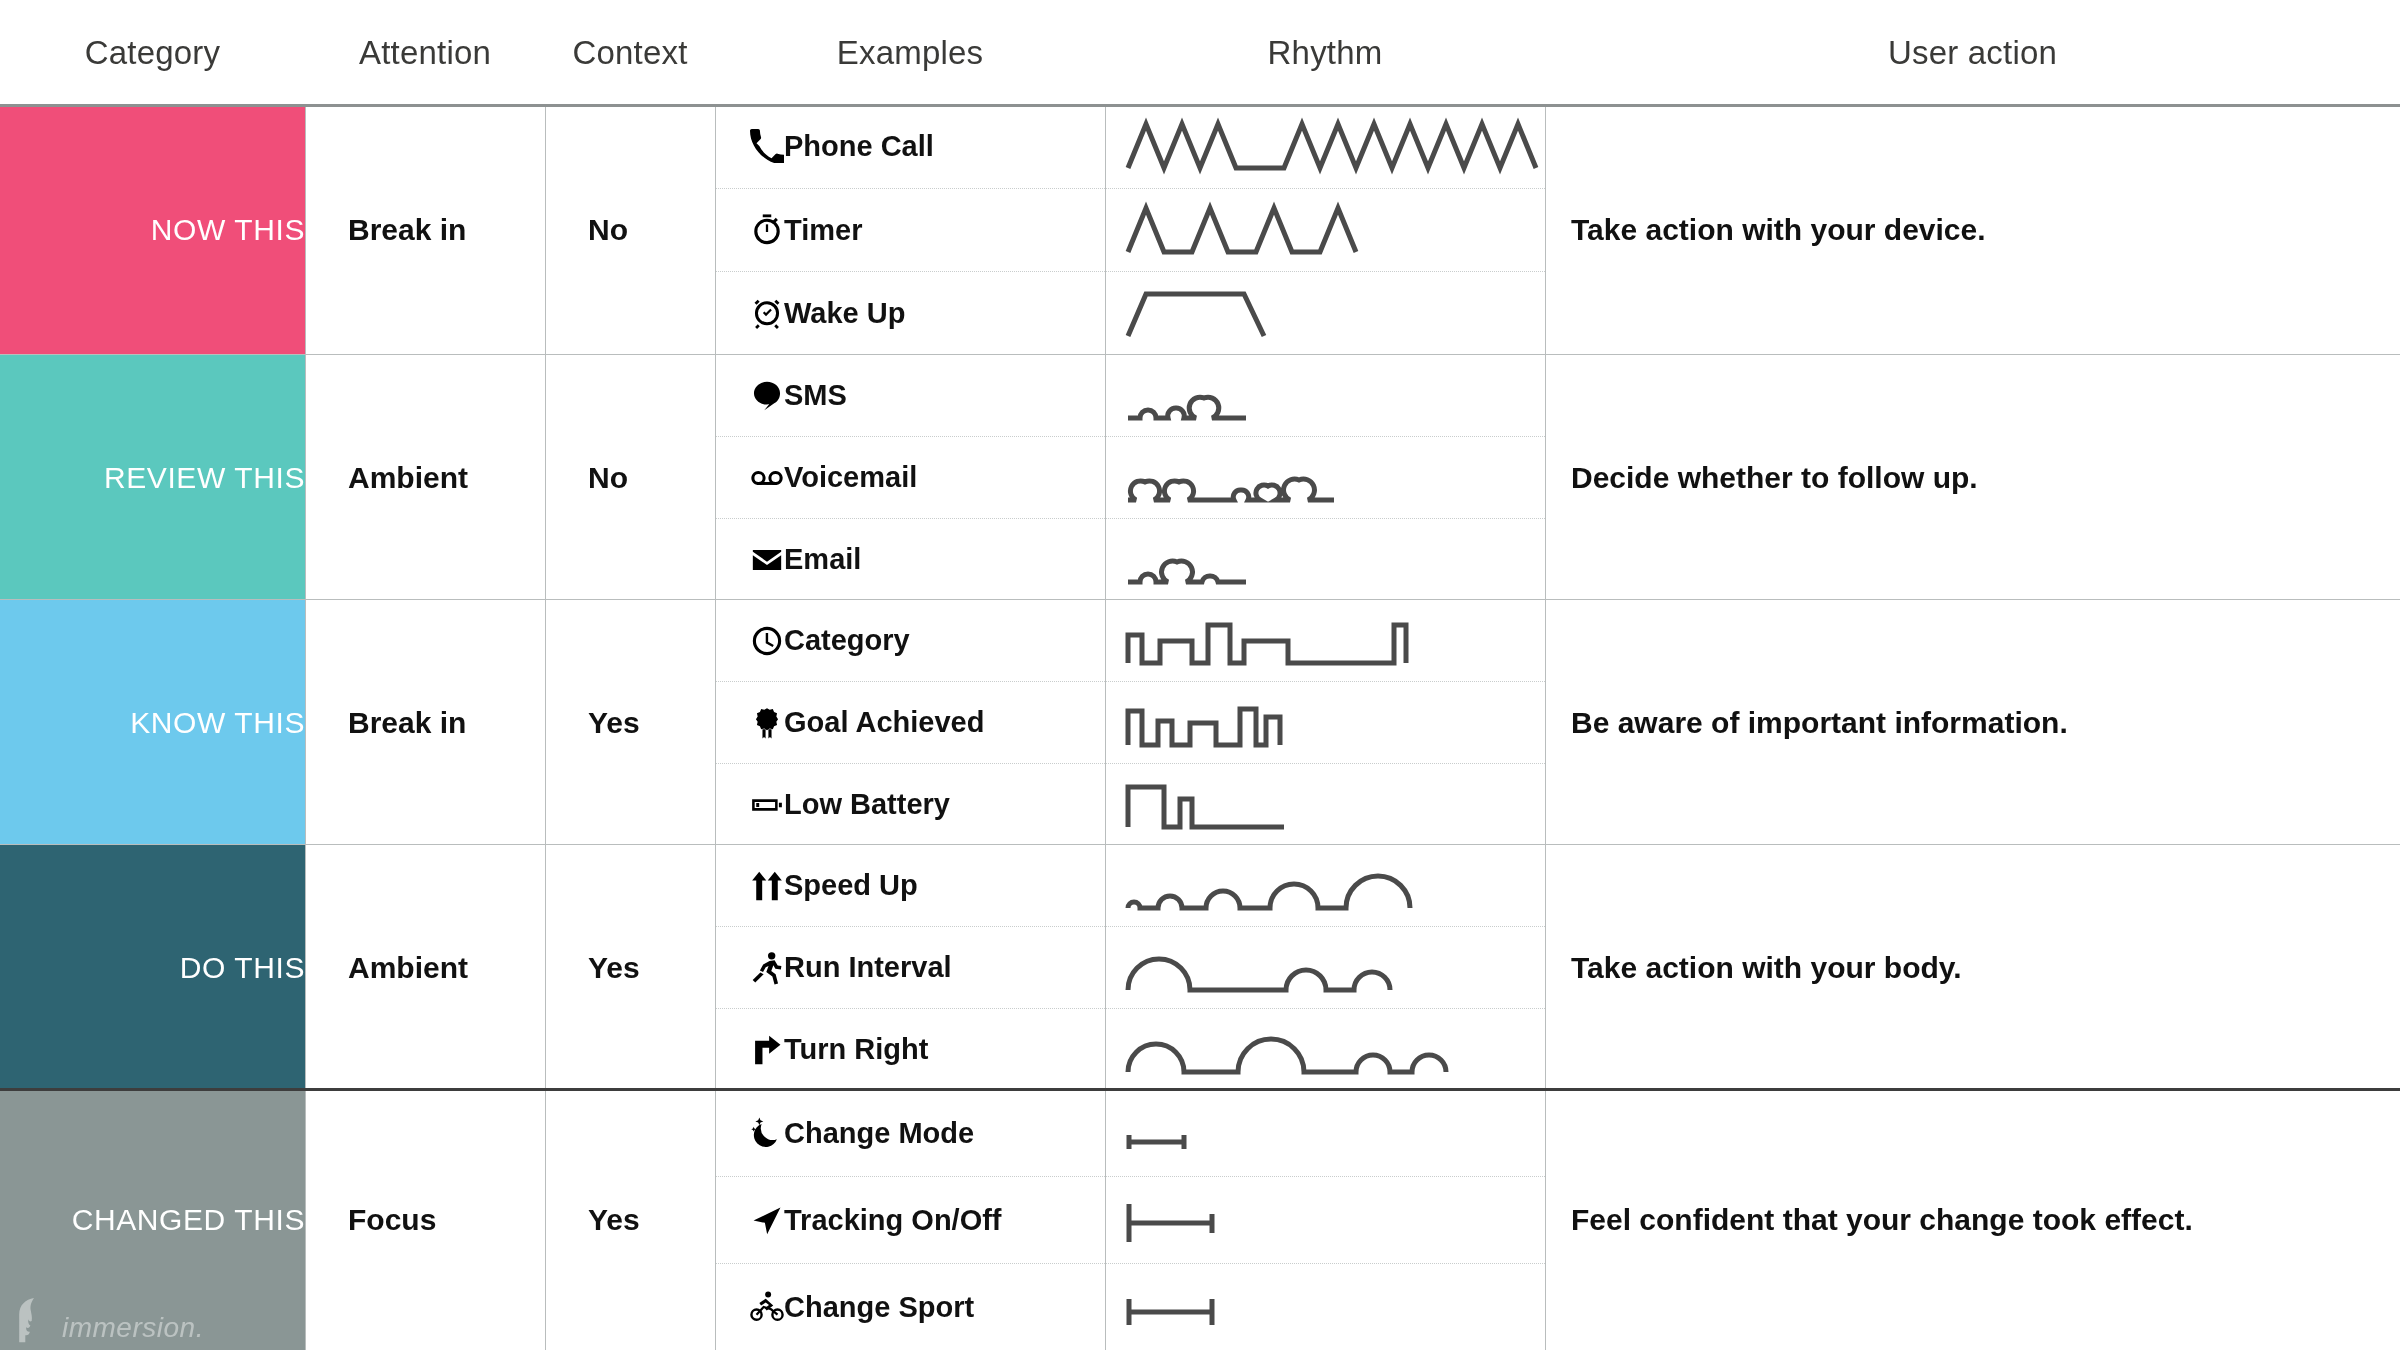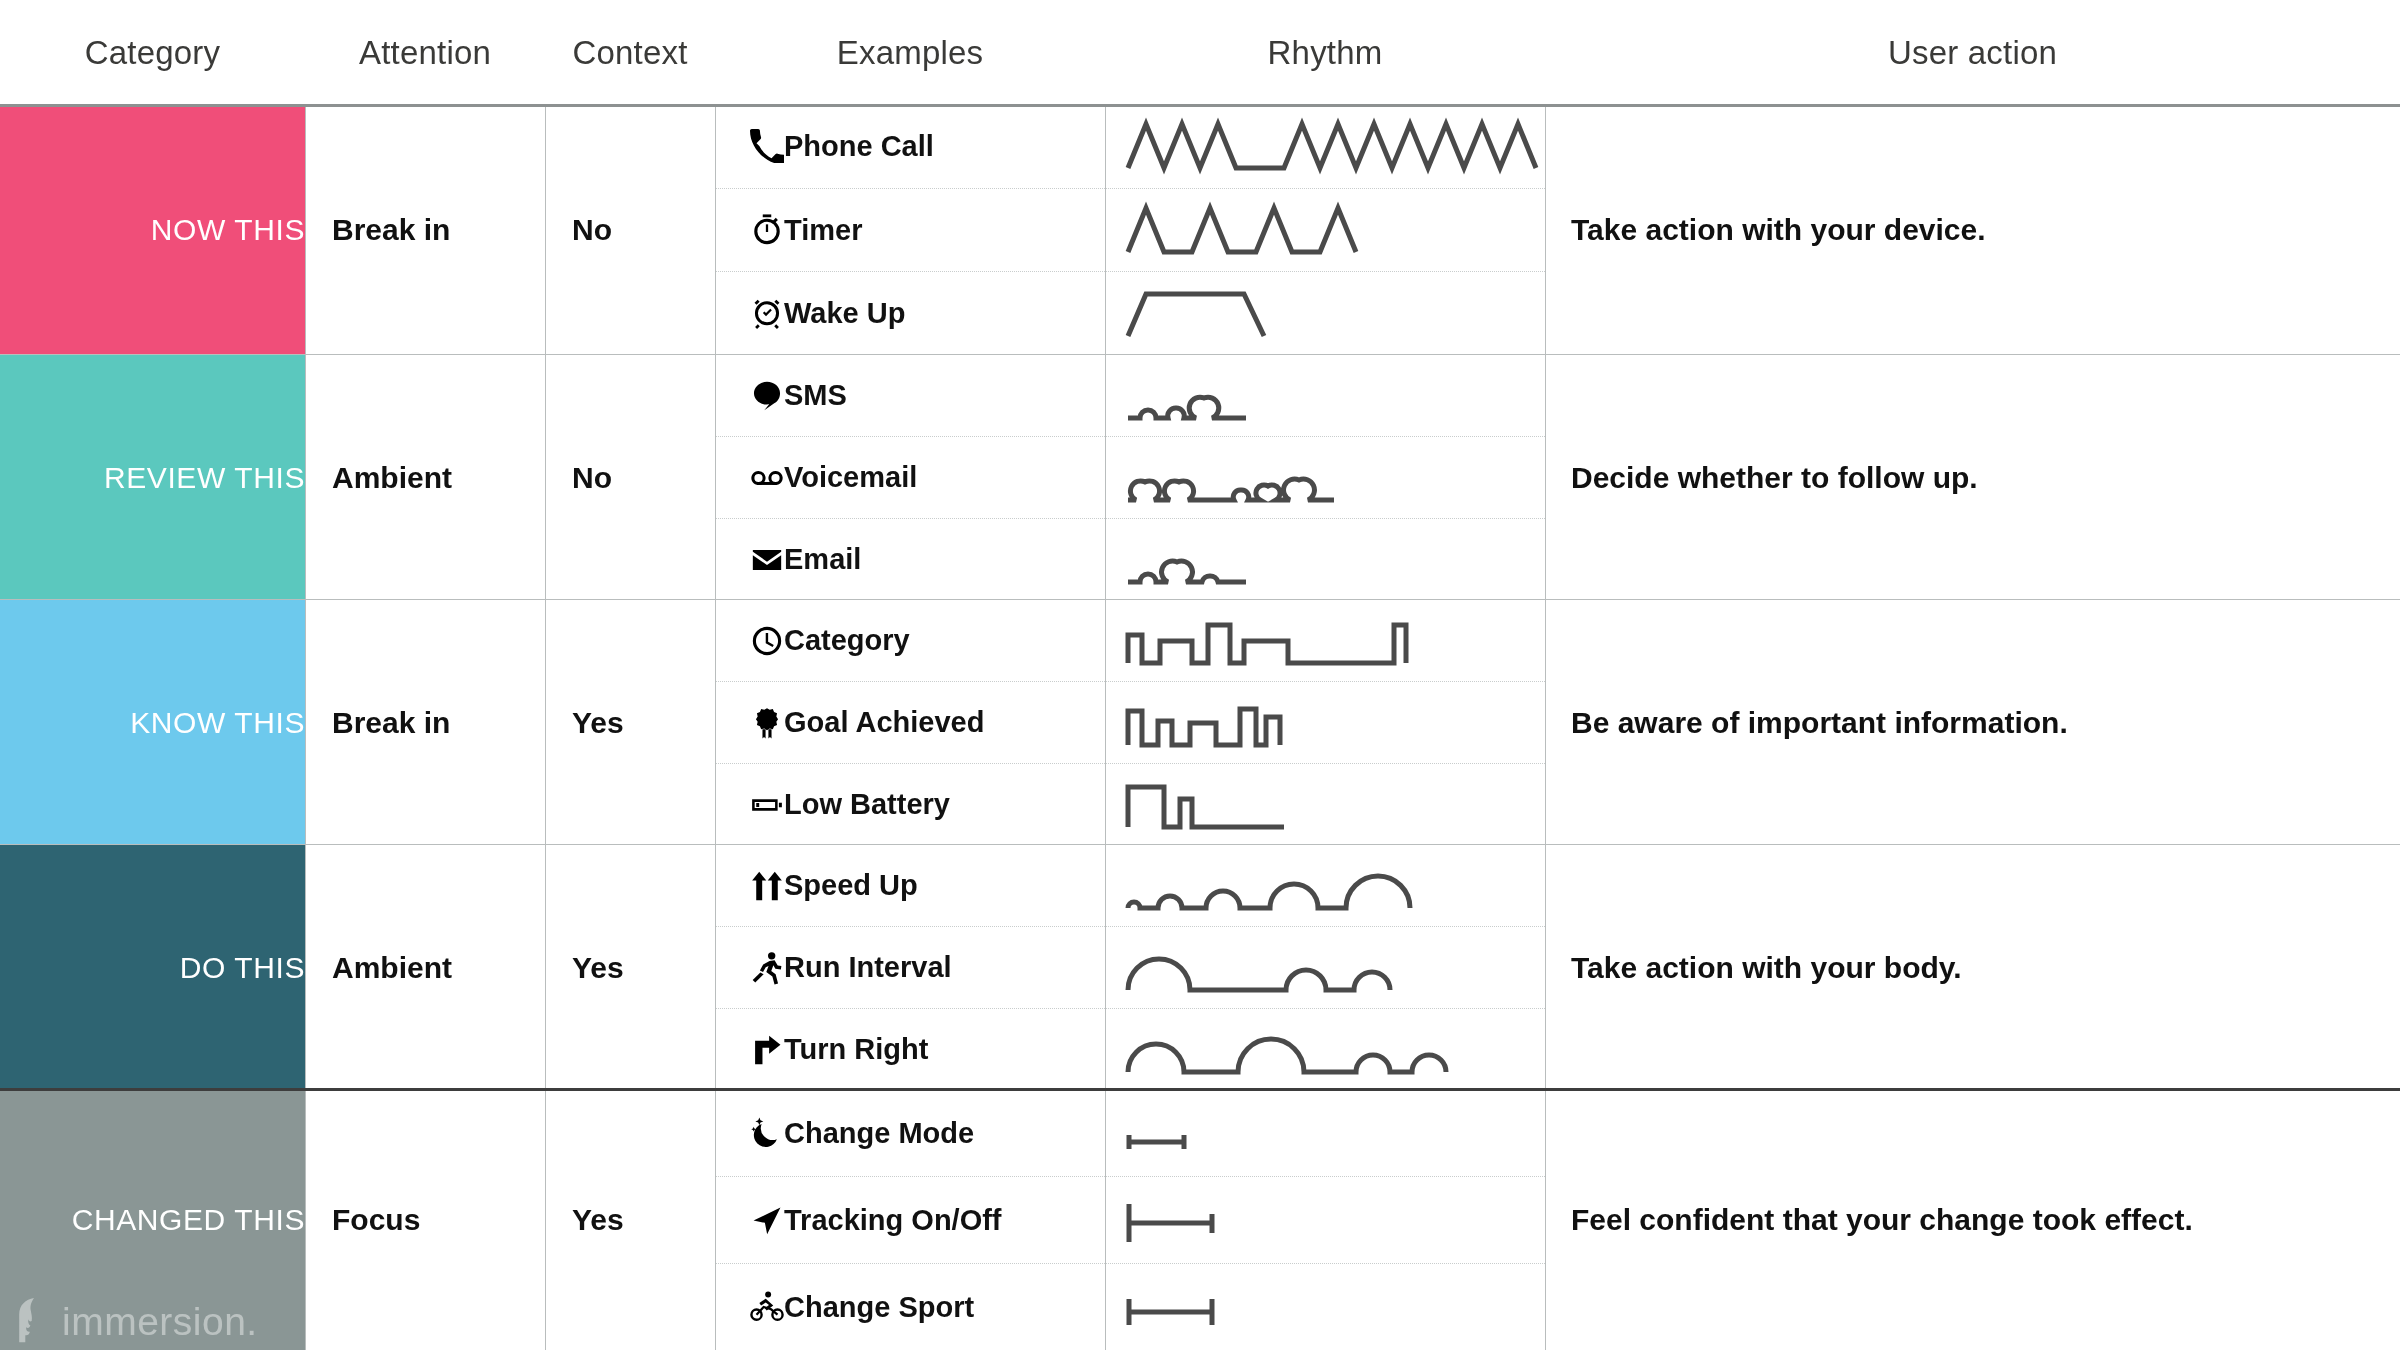--- a/index.html
+++ b/index.html
@@ -32,21 +32,21 @@
     display: flex; align-items: center; justify-content: flex-end;
     color: #ffffff; font-size: 30px; letter-spacing: .6px;
     position: relative;
   }
 
   
   .cell {
     display: flex; align-items: center;
     border-left: 1px solid #b9bdbd;
     font-size: 30px; font-weight: bold; color: #111111;
-    padding-left: 26px;
+    padding-left: 42px;
   }
   .cell.useraction { padding-left: 25px; }
 
   
   .rowsep {
     position: absolute; left: 0; width: 2400px; height: 1px;
     background: #b9bdbd;
   }
   .rowsep.strong { height: 3px; background: #3d3d3d; }
   .topline { position:absolute; left:0; width:2400px; height:3px; background:#8d9191; top:104px; }
@@ -72,21 +72,21 @@
   .rh-row + .rh-row { border-top: 1px dotted #c9cdcd; }
   .rh-row svg { display:block; }
   .rh-row svg path, .rh-row svg polyline { fill:none; stroke:#4a4a4a; stroke-width:5; stroke-linecap:butt; stroke-linejoin:miter; }
 
   
   .watermark {
     position: absolute; left: 14px; bottom: 6px;
     display: flex; align-items: flex-end; gap: 8px;
     opacity: .42; pointer-events: none;
   }
-  .watermark .wm-text { font-size: 39px; color: #ffffff; letter-spacing: .5px; }
+  .watermark .wm-text { font-size: 28px; color: #ffffff; letter-spacing: .5px; font-style: italic; }
   .watermark svg { width: 40px; height: 46px; fill: #ffffff; }
 </style>
 </head>
 <body>
 
 <div class="sheet">
 
   <div class="grid">
 
     <div class="hdr">Category</div>

